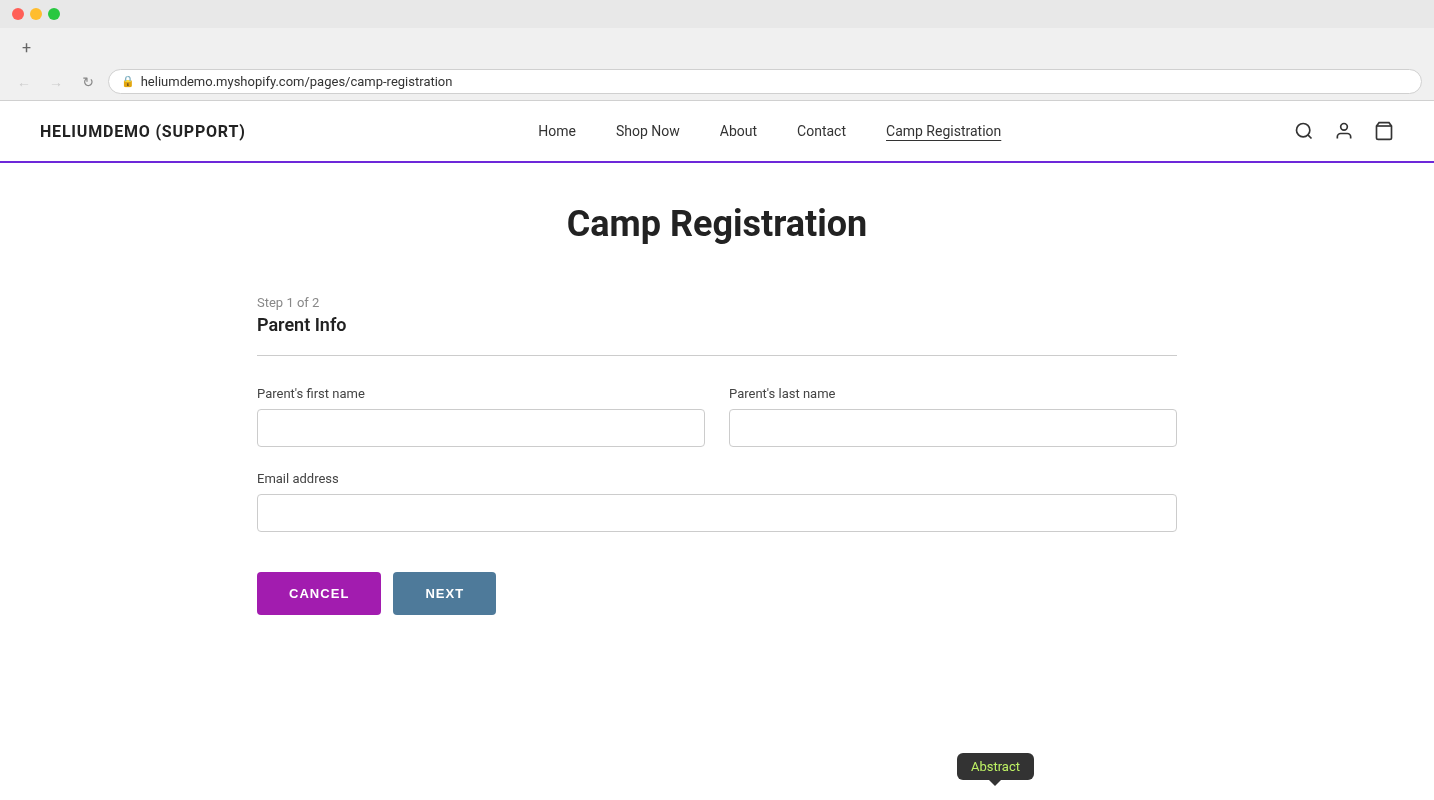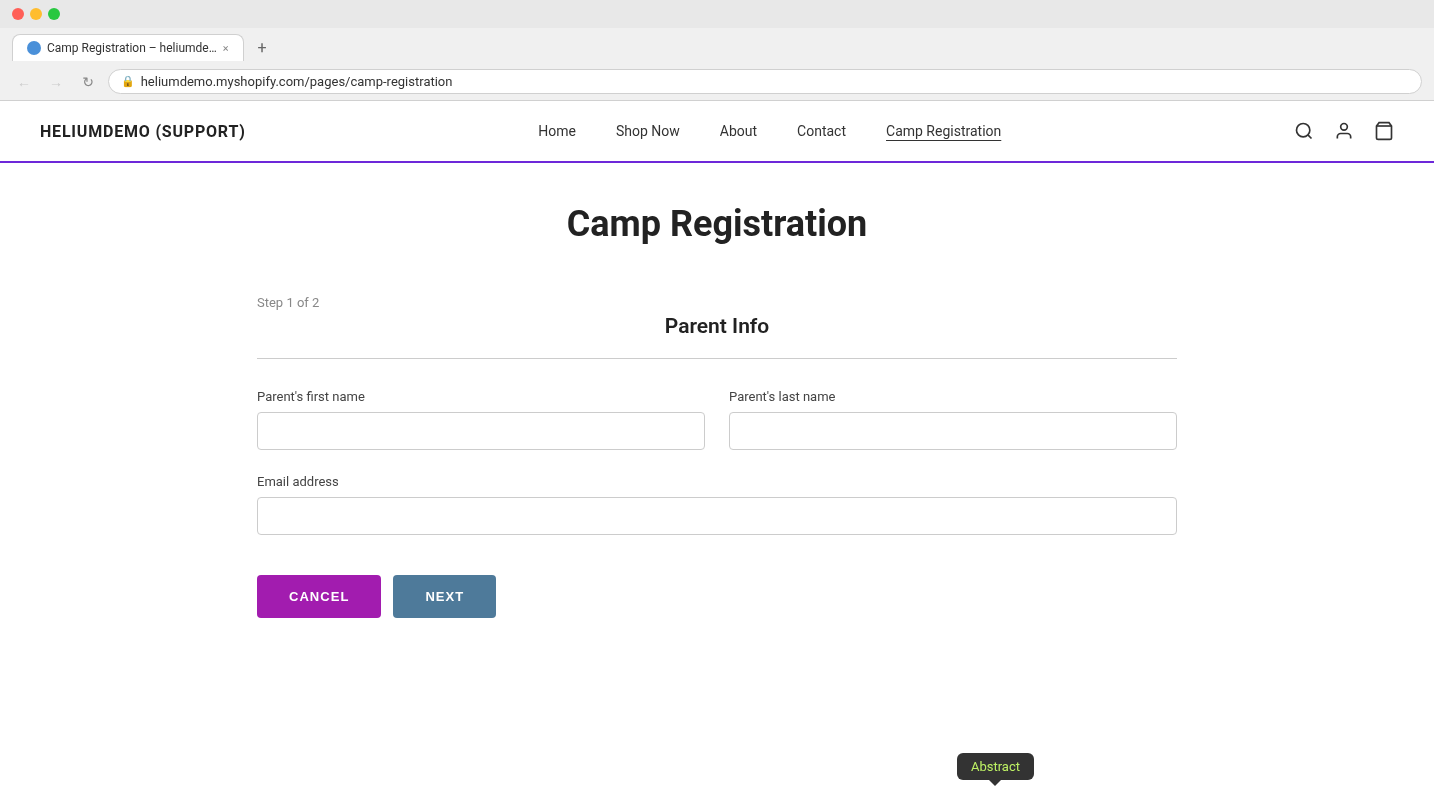--- a/index.html
+++ b/index.html
@@ -154,24 +154,23 @@
       border-bottom: 1px solid #ccc;
       padding-bottom: 20px;
       margin-bottom: 30px;
     }
     .step-label {
       font-size: 13px;
       color: #888;
       margin-bottom: 4px;
     }
     .section-title {
-      font-size: 21px;
+      font-size: 18px;
       font-weight: 600;
       color: #222;
-      text-align: center;
     }
     .form-row {
       display: flex;
       gap: 24px;
       margin-bottom: 24px;
     }
     .form-field {
       flex: 1;
       display: flex;
       flex-direction: column;
@@ -252,25 +251,20 @@
 
 <div class="browser-chrome">
   <div class="browser-titlebar">
     <div class="browser-dots">
       <div class="browser-dot dot-red"></div>
       <div class="browser-dot dot-yellow"></div>
       <div class="browser-dot dot-green"></div>
     </div>
   </div>
   <div class="browser-tab-bar">
-    <div class="browser-tab">
-      <span class="tab-favicon"></span>
-      <span>Camp Registration – heliumde…</span>
-      <span class="tab-close">×</span>
-    </div>
     <div class="tab-new">+</div>
   </div>
   <div class="browser-addressbar">
     <div class="nav-btn disabled">←</div>
     <div class="nav-btn disabled">→</div>
     <div class="nav-btn">↻</div>
     <div class="address-bar">
       <span class="address-lock">🔒</span>
       <span class="address-url">
         <span>heliumdemo.myshopify.com</span><span>/pages/camp-registration</span>

